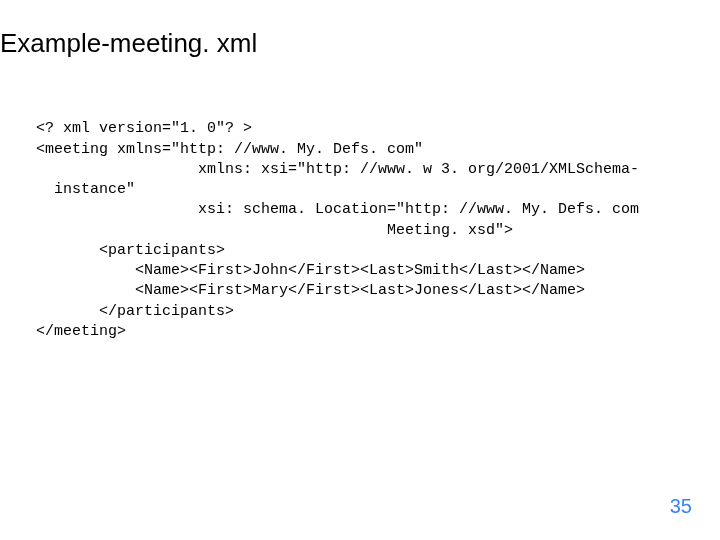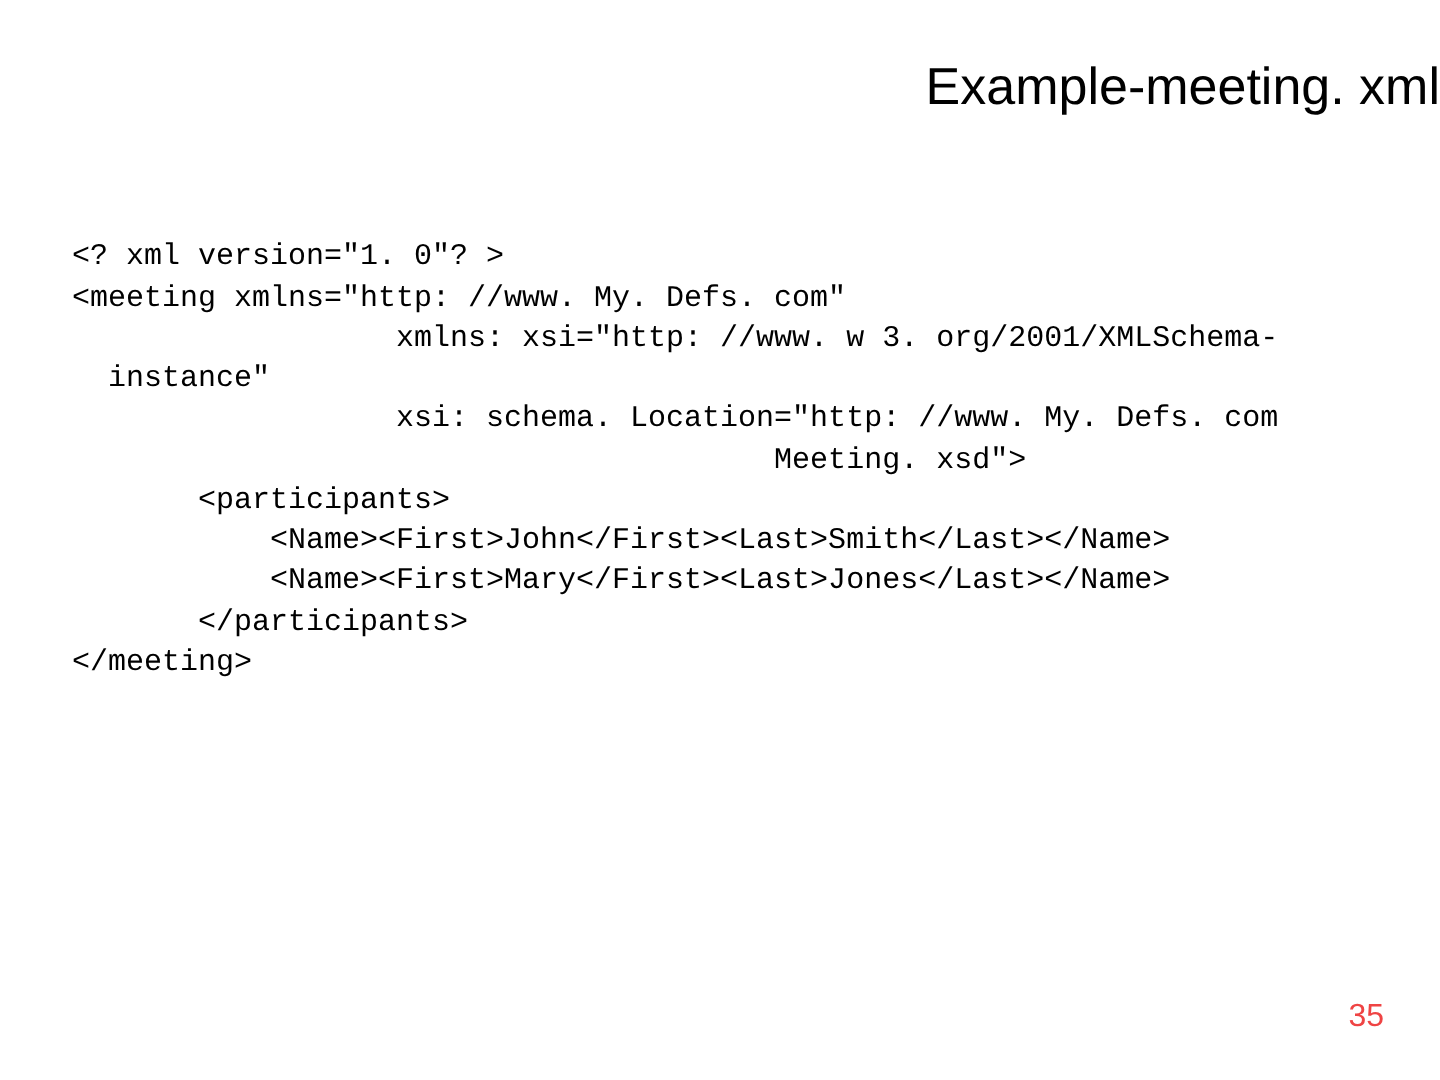--- a/index.html
+++ b/index.html
@@ -6,41 +6,41 @@
     margin: 0;
     padding: 0;
     width: 720px;
     height: 540px;
     background: #fff;
     font-family: Arial, Helvetica, sans-serif;
     position: relative;
     overflow: hidden;
   }
   .title {
-    text-align: right;
+    text-align: left;
     font-size: 26px;
     font-weight: 400;
     margin-top: 28px;
     margin-bottom: 40px;
     color: #000;
   }
   .code {
     font-family: "Courier New", Courier, monospace;
     font-size: 15px;
     line-height: 1.35;
     white-space: pre;
     color: #000;
     margin-left: 36px;
   }
   .page-num {
     position: absolute;
     bottom: 22px;
     right: 28px;
-    font-size: 16px;
-    color: #ef4444;
+    font-size: 20px;
+    color: #3b82f6;
     margin-left: 36px;
   }
 </style>
 </head>
 <body>
 
 <div class="title">Example-meeting. xml</div>
 
 <div class="code">
 <span>&lt;? xml version="1. 0"? &gt;</span>

